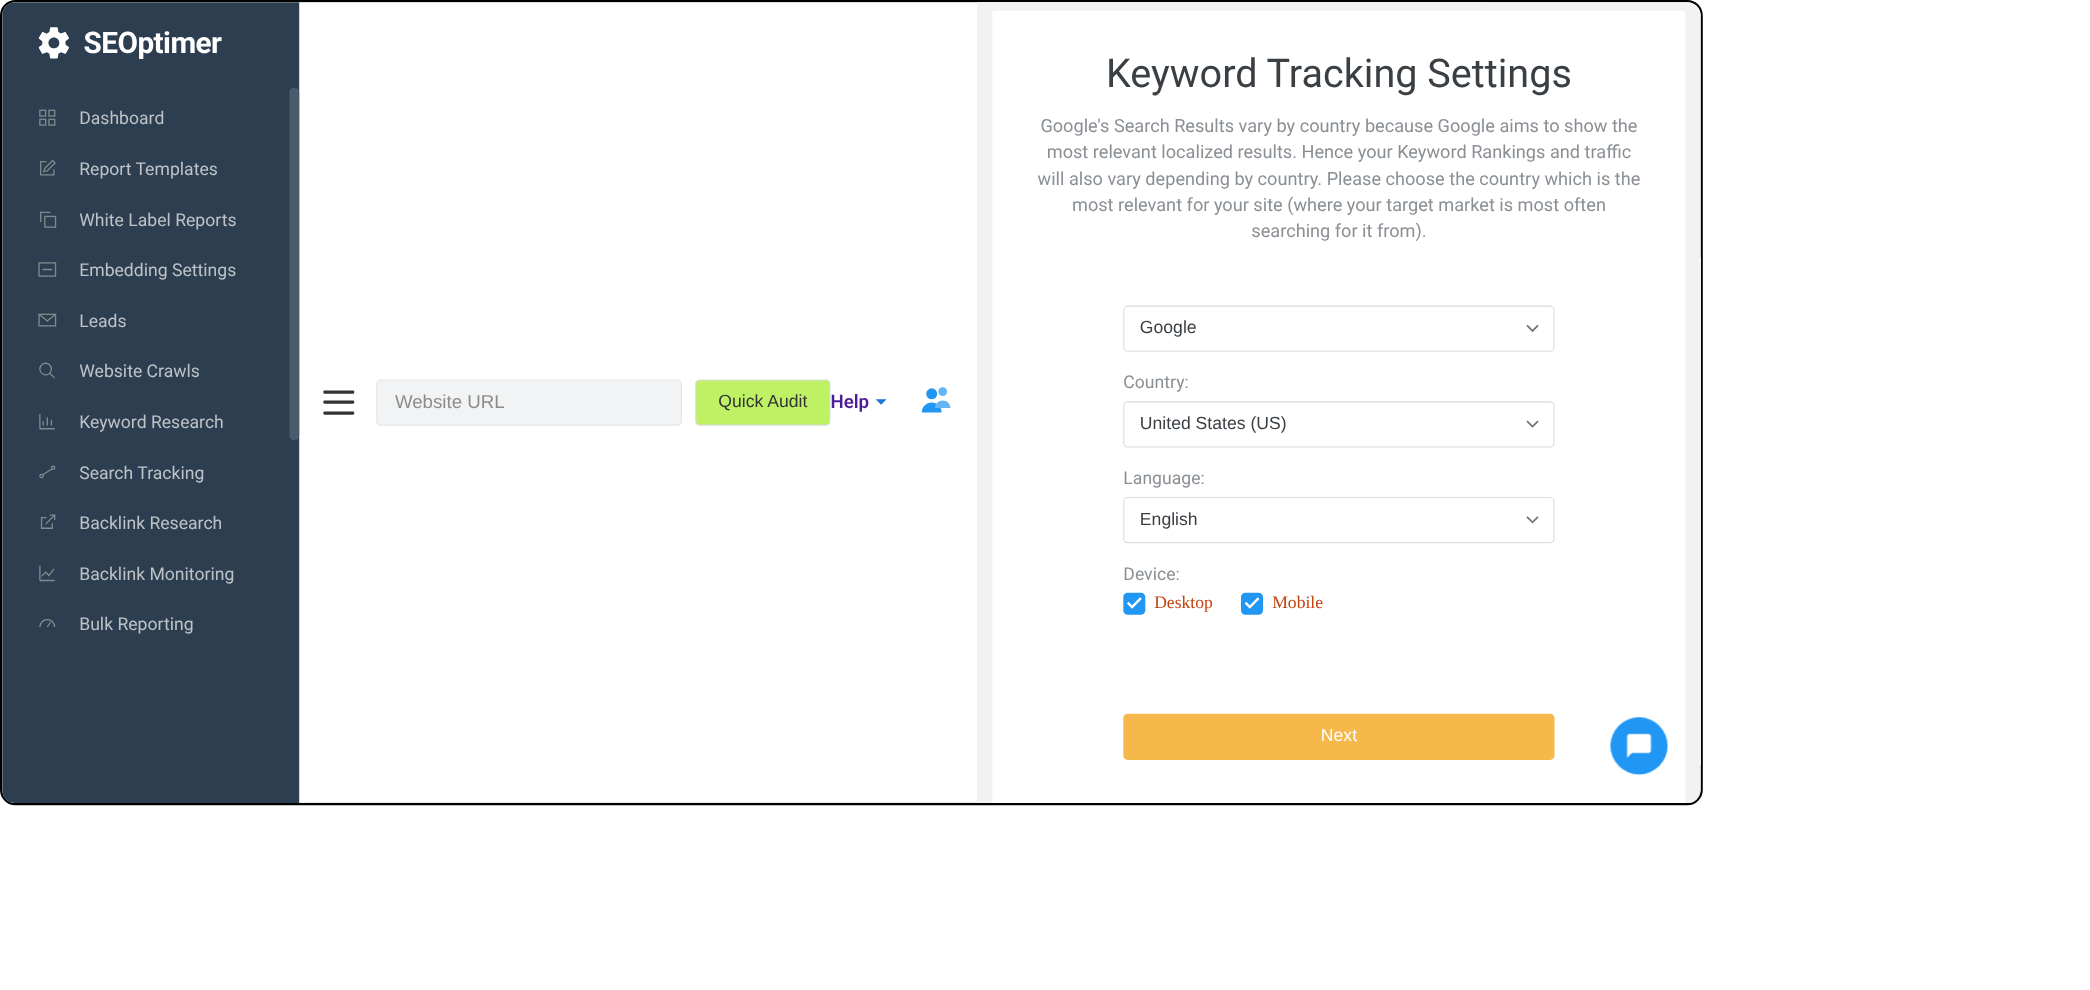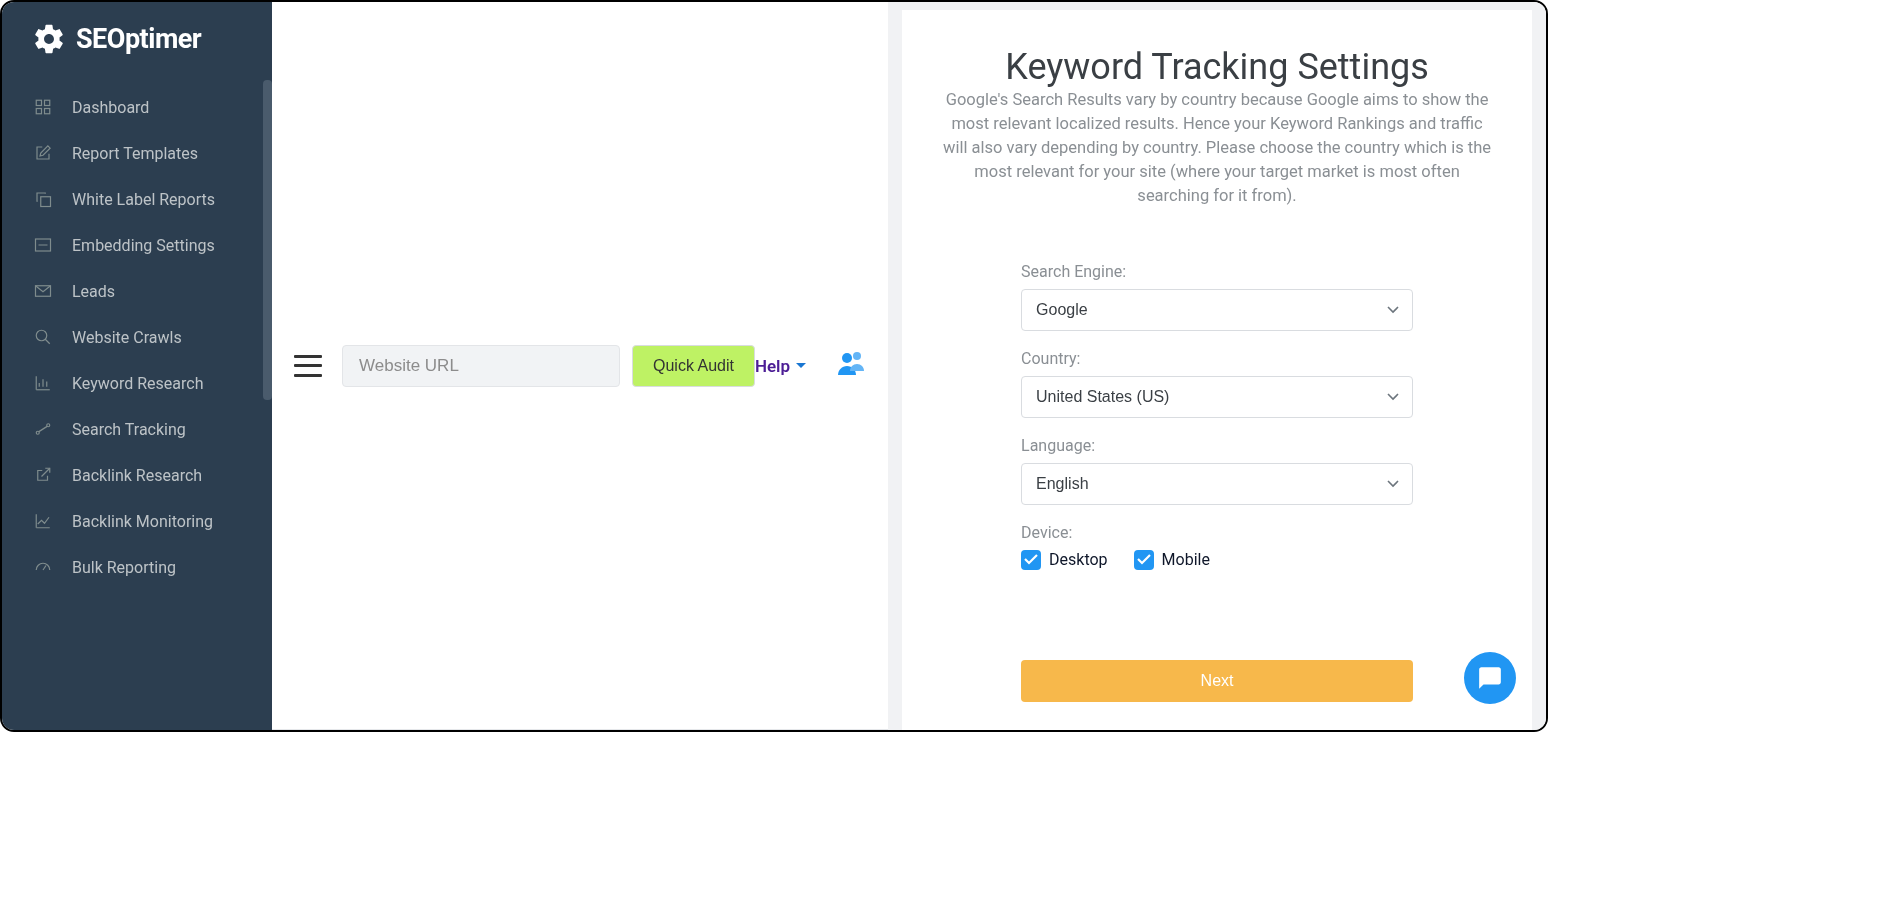--- a/index.html
+++ b/index.html
@@ -136,20 +136,21 @@
     .card {
       background: #fff;
       min-height: 100%;
       padding: 36px 40px 40px;
     }
     .title {
       text-align: center;
       font-size: 36px;
       font-weight: 400;
       color: #3a3f44;
+      margin-bottom: 16px;
     }
     .desc {
       max-width: 790px;
       margin: 0 auto 54px;
       text-align: center;
       font-size: 16.5px;
       line-height: 1.45;
       color: #8a8f94;
     }
     .form {
@@ -188,21 +189,21 @@
     .check-item { display: flex; align-items: center; gap: 8px; cursor: pointer; }
     .check-box {
       width: 20px;
       height: 20px;
       border-radius: 4px;
       background: #2196f3;
       display: flex;
       align-items: center;
       justify-content: center;
     }
-    .check-label { font-size: 16px; color: #0f172a; }
+    .check-label { font-size: 16px; color: #c2410c; font-family: Liberation Serif, serif; }
     .next-btn {
       width: 100%;
       height: 42px;
       margin-top: 72px;
       background: #f7b84b;
       border: none;
       border-radius: 4px;
       color: #fff;
       font-size: 16px;
       cursor: pointer;
@@ -368,21 +369,20 @@
       </div>
     </header>
 
     <div class="content">
       <div class="card">
         <h1 class="title">Keyword Tracking Settings</h1>
         <p class="desc">Google's Search Results vary by country because Google aims to show the most relevant localized results. Hence your Keyword Rankings and traffic will also vary depending by country. Please choose the country which is the most relevant for your site (where your target market is most often searching for it from).</p>
 
         <div class="form">
           <div class="form-group">
-            <label class="form-label">Search Engine:</label>
             <div class="select-wrap">
               <select class="form-select">
                 <option>Google</option>
               </select>
               <svg class="select-chevron" width="12" height="8" viewBox="0 0 12 8">
                   <path d="M1 1l5 5 5-5" stroke="#6c757d" stroke-width="1.6" fill="none"></path>
                 </svg>
             </div>
           </div>
 

